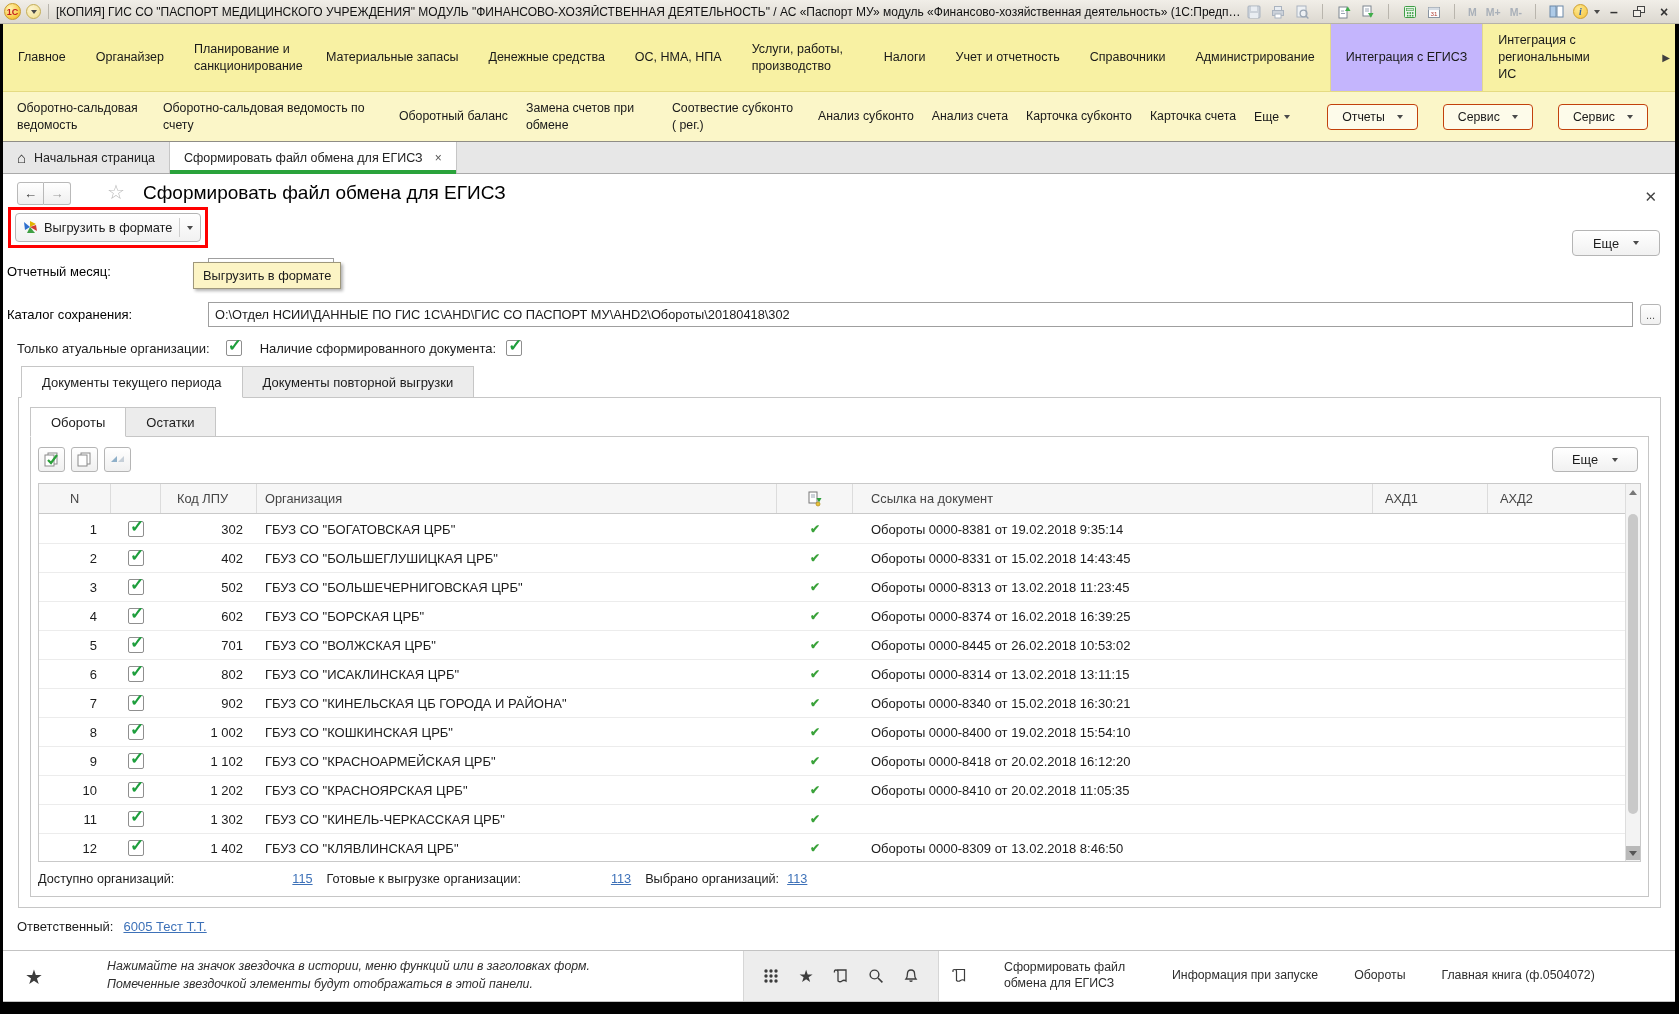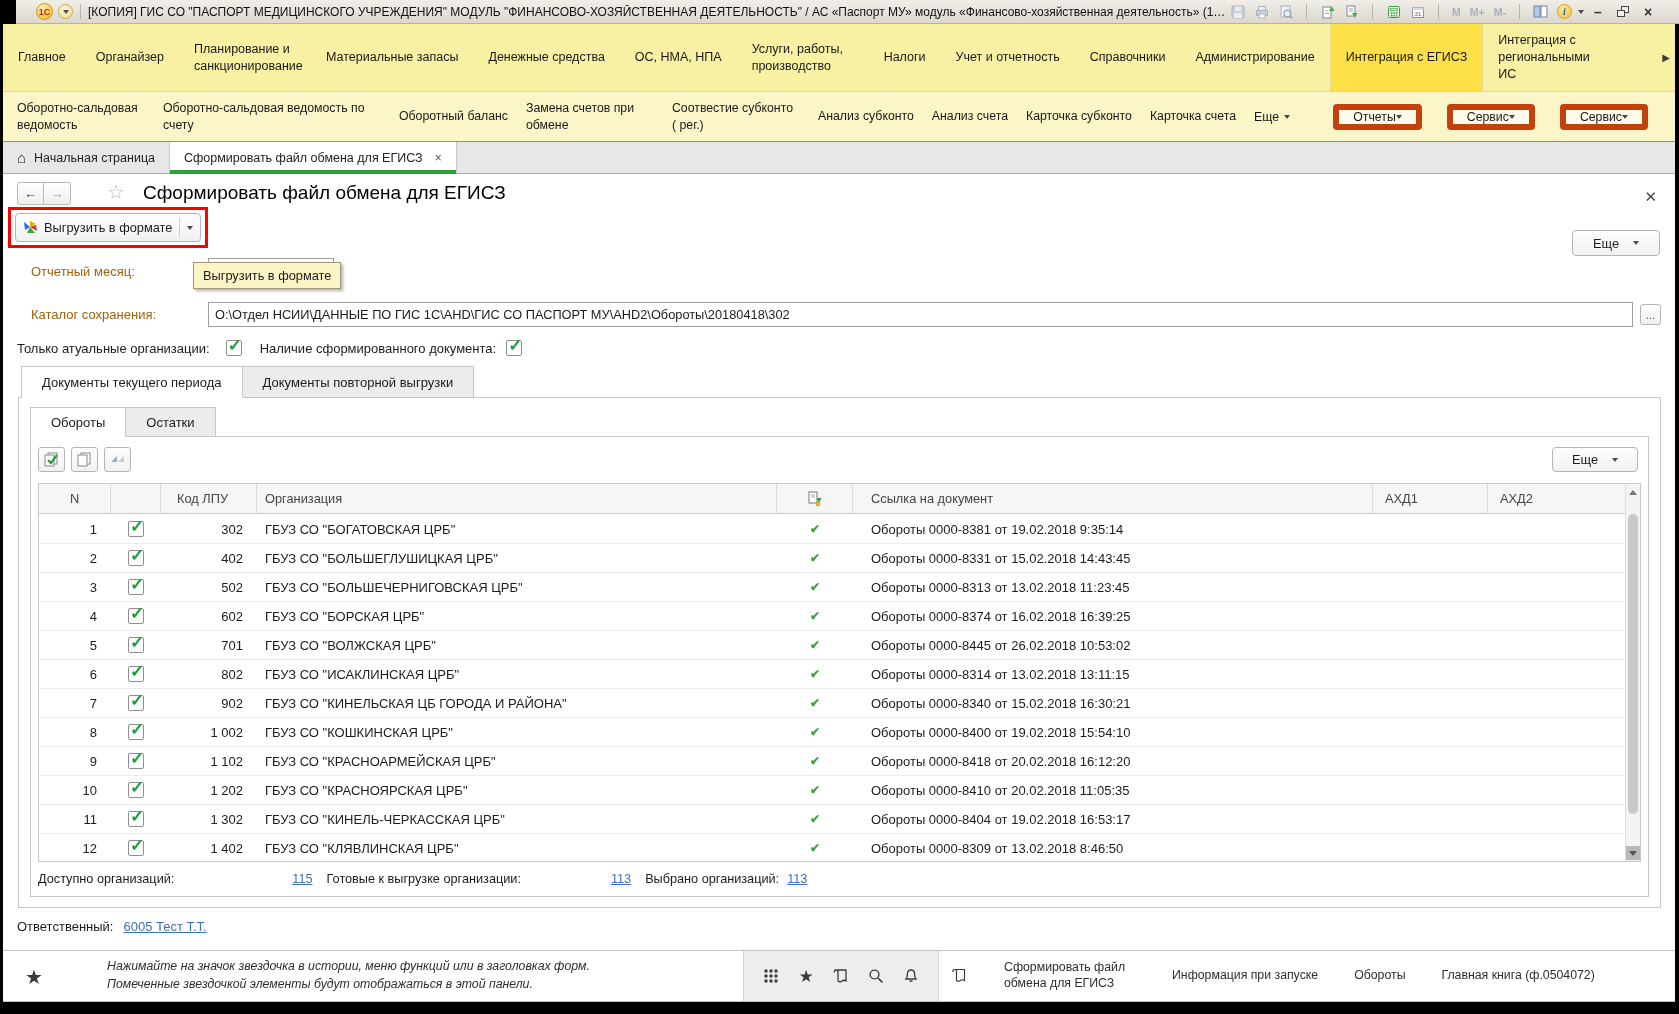--- a/index.html
+++ b/index.html
@@ -3,21 +3,21 @@
 <meta charset="utf-8">
 <style>
   * { box-sizing: border-box; margin: 0; padding: 0; }
   html,body { background:#4a4a4a; }
   body { font-family: "Liberation Sans", sans-serif; }
   .window { position:relative; width:1679px; height:1014px; background:#000; overflow:hidden; }
 
   
   .titlebar { position:absolute; top:0; left:0; right:0; height:24px;
     background:linear-gradient(#f1eee8,#dcd8d0); border-bottom:1px solid #b6b2aa;
-    display:flex; align-items:center; padding:0 20px;margin-left:16px; }
+    display:flex; align-items:center; padding:0 4px; }
   .logo-circle { width:17px; height:17px; border-radius:50%;
     background:radial-gradient(circle at 35% 30%, #fff3b8, #f7c83d 70%, #d89a1e);
     border:1px solid #c79a2c; color:#c21d1d; font-size:9px; font-weight:bold;
     display:flex; align-items:center; justify-content:center; }
   .arrow-circle { width:15px; height:15px; border-radius:50%; margin-left:5px;
     background:radial-gradient(circle at 35% 30%, #fdf4cf, #f0dd8a);
     border:1px solid #c4ad55; display:flex; align-items:center; justify-content:center; }
   .tb-sep { width:1px; height:15px; background:#b9b5ad; margin:0 7px; }
   .title-text { flex:1; font-size:12px; color:#111; white-space:nowrap; overflow:hidden; text-overflow:ellipsis; }
   .tb-icons { display:flex; align-items:center; gap:3px; }
@@ -37,32 +37,32 @@
 
   
   .frame { position:absolute; top:24px; left:3px; right:4px; bottom:12px; background:#fff; }
 
   
   .ribbon-tabs { position:absolute; top:0; left:0; right:0; height:68px; background:#f8f1a3;
     display:flex; align-items:stretch; border-bottom:1px solid #e5db83; }
   .ribbon-tab { display:flex; align-items:center; padding:0 15px; font-size:12.5px; color:#191919;
     line-height:1.35; flex-shrink:0; cursor:default; }
   .ribbon-tab.wrap { max-width:132px; }
-  .ribbon-tab.active { background:#fde047; border-left:1px solid #e2d88e; border-right:1px solid #e2d88e; }
+  .ribbon-tab.active { background:#c4b5fd; border-left:1px solid #e2d88e; border-right:1px solid #e2d88e; }
   .ribbon-expand { position:absolute; right:5px; top:28px; font-size:10px; color:#3f3f3f; }
 
   .ribbon-sub { position:absolute; top:68px; left:0; right:0; height:50px; background:#fbf6c8;
     border-bottom:1px solid #8f8d86; display:flex; align-items:center; padding:0 0 0 14px; }
   .sub-item { font-size:12.3px; color:#191919; margin-right:18px; line-height:1.35; flex-shrink:0; cursor:default; }
   .sub-item.wrap-s { max-width:128px; }
   .sub-item.wrap-l { max-width:218px; }
   .sub-more { font-size:12.3px; color:#191919; display:flex; align-items:center; gap:5px; flex-shrink:0; }
   .rb-buttons { margin-left:auto; margin-right:27px; display:flex; gap:25px; }
-  .rb-btn { background:#fdfbea; border:6px solid #c2410c; border-radius:4px; height:26px; padding:0 14px;
-    font-size:12.3px; color:#191919; display:flex; align-items:center; }
+  .rb-btn { background:#fdfbea; border:1px solid #c2410c; border-radius:4px; height:26px; padding:0 14px;
+    font-size:12.3px; color:#191919; display:flex; align-items:center; gap:12px; }
 
   
   .tabbar { position:absolute; top:118px; left:0; right:0; height:32px; background:#e7e7e7;
     border-bottom:1px solid #aaa; display:flex; align-items:stretch; }
   .page-tab { display:flex; align-items:center; gap:8px; padding:0 14px; font-size:12.5px; color:#222; }
   .page-tab.home { border-right:1px solid #c6c6c6; }
   .page-tab.active { background:#fff; border-right:1px solid #c6c6c6; position:relative; }
   .page-tab.active .green-underline { position:absolute; left:0; right:0; bottom:-1px; height:4px; background:#2fa23a;
     background:#2aa33b; }
   .tab-x { font-size:12px; color:#555; margin-left:4px; }
@@ -83,21 +83,21 @@
     border:3px solid #ff0000; z-index:4; pointer-events:none; }
   .export-btn { position:absolute; left:12px; top:39px; height:29px; width:186px;
     background:linear-gradient(#fff,#f1f1f1); border:1px solid #b5b5b5; border-radius:4px;
     display:flex; align-items:center; padding:0 7px; font-size:12.8px; color:#1c1c1c; }
   .export-btn .lbl { margin-left:6px; flex:1; }
   .export-btn .vsep { width:1px; height:19px; background:#cfcfcf; margin:0 7px 0 4px; }
   .more-btn { position:absolute; right:15px; top:56px; width:88px; height:26px;
     background:linear-gradient(#fff,#f1f1f1); border:1px solid #b5b5b5; border-radius:4px;
     font-size:12.8px; color:#1c1c1c; display:flex; align-items:center; justify-content:center; gap:14px; }
 
-  .fld-label { position:absolute; left:28px; font-size:13px; color:#a16207; }
+  .fld-label { position:absolute; left:4px; font-size:13px; color:#000000; }
   .month-field { position:absolute; left:205px; top:84px; width:126px; height:26px;
     border:1px solid #9f9f9f; background:#fff; display:flex; align-items:center; justify-content:flex-end; padding:0 6px; }
   .tooltip { position:absolute; left:190px; top:88px; height:27px; z-index:5;
     background:#fcf4c5; border:1px solid #9e977c; box-shadow:2px 2px 3px rgba(0,0,0,.3);
     font-size:12.8px; color:#1c1c1c; display:flex; align-items:center; padding:0 9px; }
   .dir-input { position:absolute; left:205px; top:128px; width:1425px; height:25px;
     border:1px solid #9f9f9f; font-size:12.8px; color:#1c1c1c; padding:0 6px;
     font-family:"Liberation Sans", sans-serif; background:#fff; }
   .dots-btn { position:absolute; left:1637px; top:130px; width:21px; height:21px;
     border:1px solid #b5b5b5; border-radius:3px; background:linear-gradient(#fff,#f0f0f0);
@@ -574,21 +574,20 @@
                 <div class="t-row">
                   <div class="col-n">11</div>
                   <div class="col-cb">
                     <span class="cb checked"></span>
                   </div>
                   <div class="col-code">1 302</div>
                   <div class="col-org">ГБУЗ СО "КИНЕЛЬ-ЧЕРКАССКАЯ ЦРБ"</div>
                   <div class="col-st">
                     <span class="status-check">✔</span>
                   </div>
-                  <div class="col-doc">Обороты 0000-8404 от 19.02.2018 16:53:17</div>
                   <div class="col-a1"></div>
                   <div class="col-a2"></div>
                 </div>
                 <div class="t-row">
                   <div class="col-n">12</div>
                   <div class="col-cb">
                     <span class="cb checked"></span>
                   </div>
                   <div class="col-code">1 402</div>
                   <div class="col-org">ГБУЗ СО "КЛЯВЛИНСКАЯ ЦРБ"</div>

